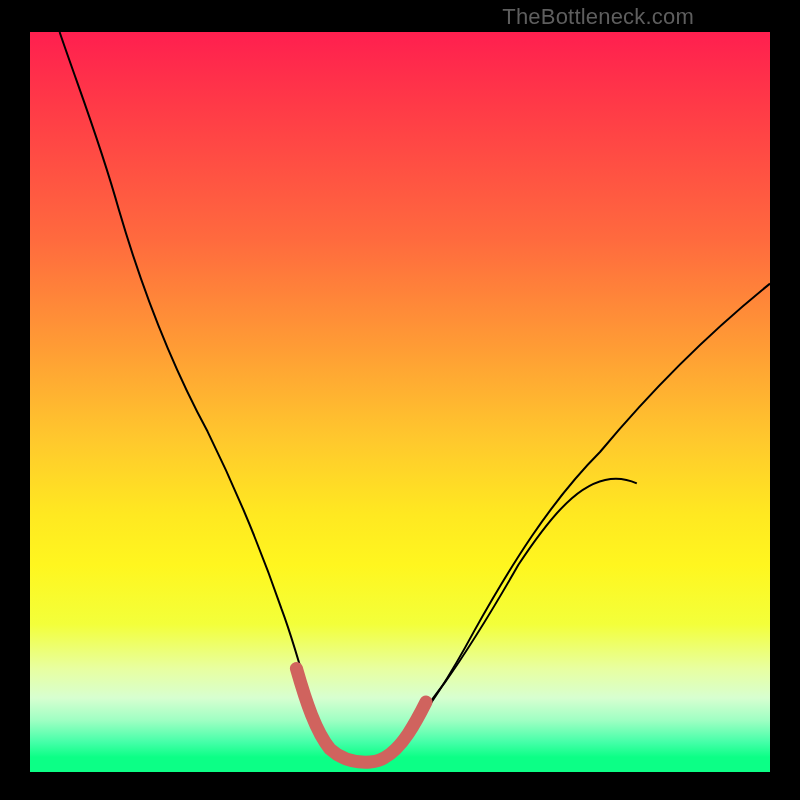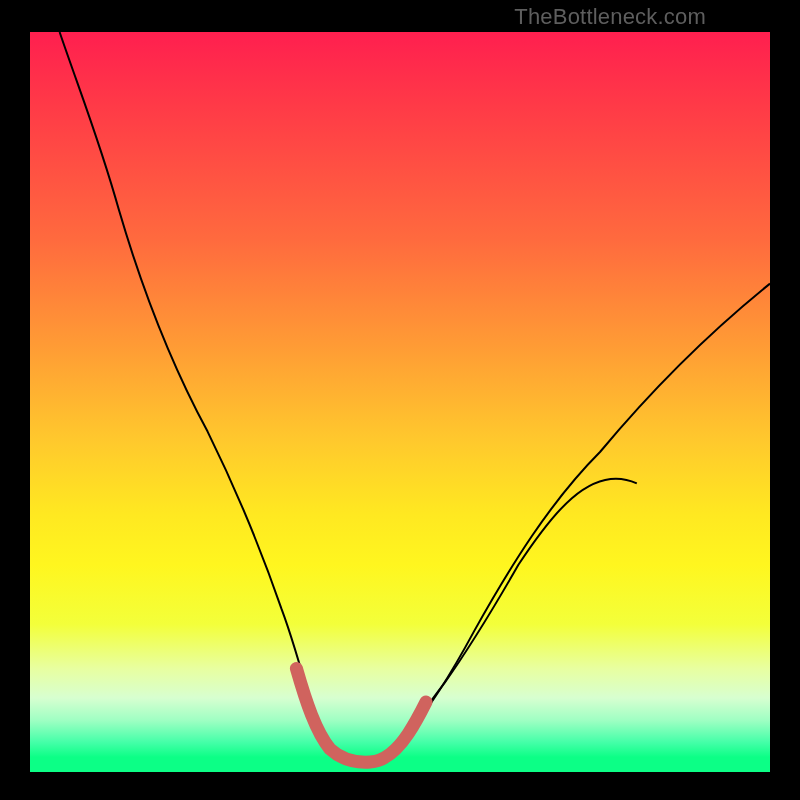--- a/index.html
+++ b/index.html
@@ -10,21 +10,20 @@
     background: #000;
     overflow: hidden;
     font-family: Arial, Helvetica, sans-serif;
   }
   .frame {
     position: absolute;
     top: 0; left: 0;
     width: 704px;
     height: 800px;
     background: #000;
-    padding-left: 12px;
   }
   .watermark {
     position: absolute;
     top: 4px;
     right: 10px;
     color: #5e5e5e;
     font-size: 22px;
     font-weight: 500;
     letter-spacing: 0.2px;
     user-select: none;

